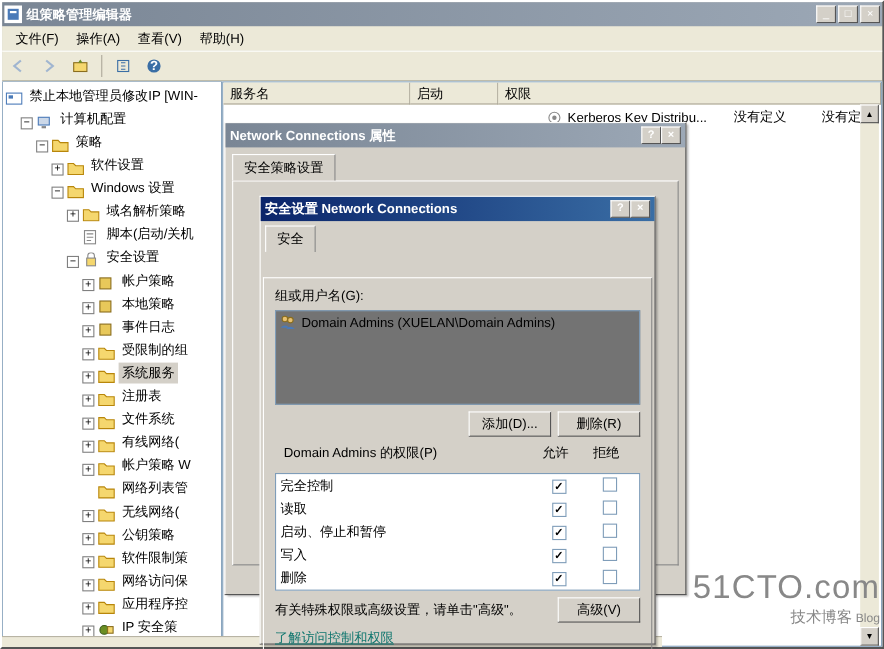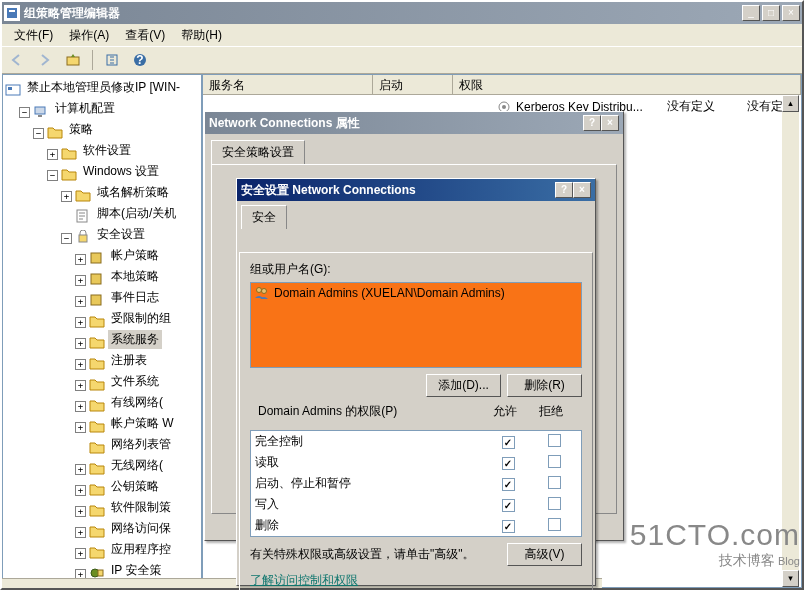--- a/index.html
+++ b/index.html
@@ -38,21 +38,21 @@
 .dlg1 { position: absolute; top: 111px; left: 204px; width: 420px; height: 430px; background: #d4d0c8; border: 1px solid #fff; border-right-color: #555; border-bottom-color: #555; box-shadow: 2px 2px 2px rgba(0,0,0,0.3); }
 .dlg-title { height: 22px; background: linear-gradient(to right, #7a8695, #9ca8b6); color: #fff; display: flex; align-items: center; padding: 0 4px; font-weight: bold; }
 .tab-strip { display: flex; margin: 6px 6px 0 6px; }
 .tab { padding: 3px 10px; background: #d4d0c8; border: 1px solid #fff; border-right-color: #888; border-bottom: none; margin-right: 1px; }
 .tab-body { margin: 0 6px 6px 6px; border: 1px solid #fff; border-left-color: #fff; border-top-color: #fff; border-right-color: #888; border-bottom-color: #888; height: 350px; }
 
 
 .dlg2 { position: absolute; top: 178px; left: 236px; width: 360px; height: 408px; background: #d4d0c8; border: 1px solid #fff; border-right-color: #555; border-bottom-color: #555; box-shadow: 2px 2px 2px rgba(0,0,0,0.3); }
 .dlg2-title { height: 22px; background: linear-gradient(to right, #0a246a, #3a6ea5); color: #fff; display: flex; align-items: center; padding: 0 4px; font-weight: bold; }
 .dlg-body { padding: 2px 2px 6px 2px; }
-.group-list { margin: 4px 8px; background: #f97316; border: 1px solid #7f9db9; height: 86px; padding: 2px; }
+.group-list { margin: 4px 8px; background: #737373; border: 1px solid #7f9db9; height: 86px; padding: 2px; }
 .group-item { display: flex; align-items: center; padding: 1px; }
 .perm-box { margin: 6px 8px; background: #fff; border: 1px solid #7f9db9; }
 .perm-header { display: flex; padding: 0 8px 4px 8px; }
 .perm-row { display: flex; padding: 2px 4px; align-items: center; }
 .perm-row .label { flex: 1; }
 .perm-row .chk { width: 46px; text-align: center; }
 .chkbox { width: 13px; height: 13px; border: 1px solid #7f9db9; background: #fff; display: inline-flex; align-items: center; justify-content: center; font-size: 10px; font-weight: bold; }
 .btn { min-width: 75px; padding: 2px 8px; background: #d4d0c8; border: 1px solid #fff; border-right-color: #555; border-bottom-color: #555; cursor: pointer; text-align: center; }
 .btn-row { display: flex; justify-content: flex-end; gap: 6px; margin: 6px 8px; }
 .dlg-buttons { display: flex; justify-content: center; gap: 8px; padding: 6px; }

